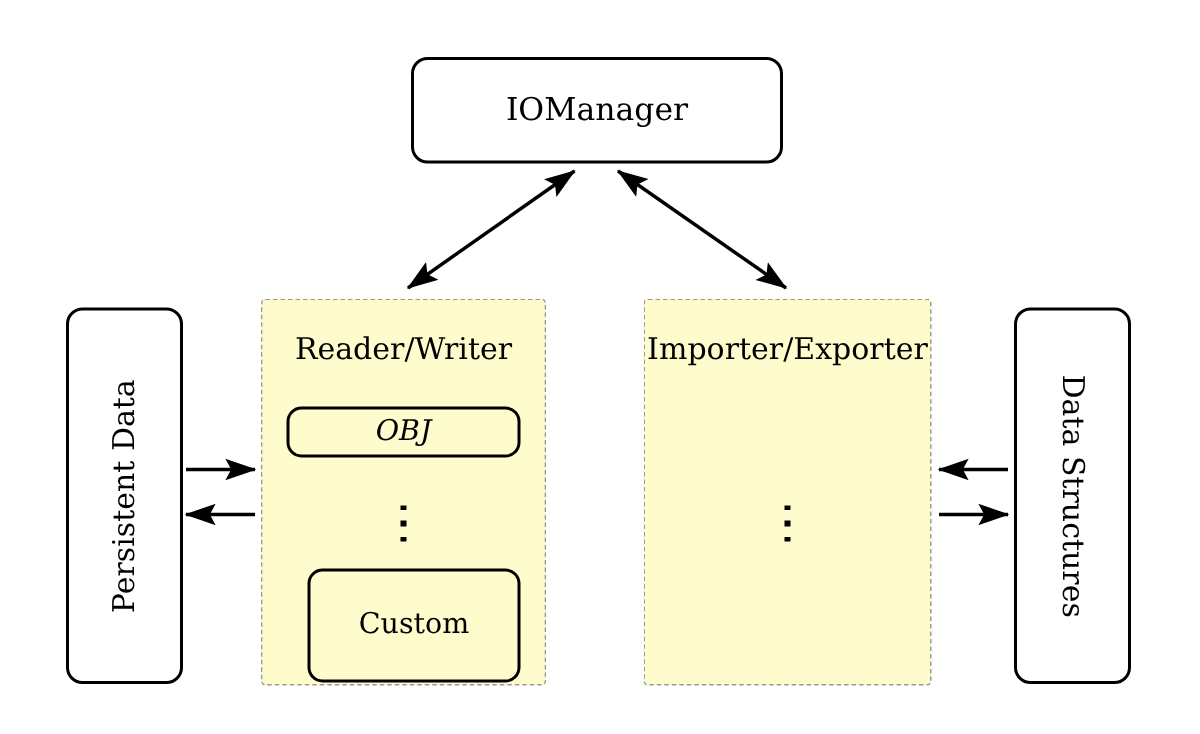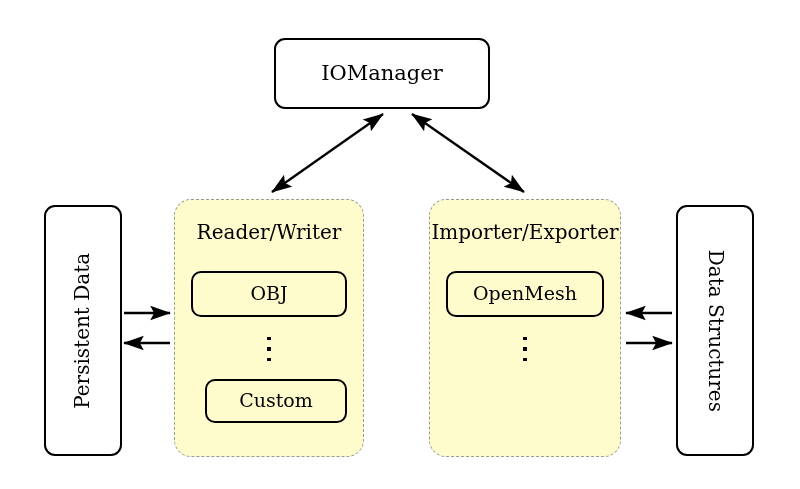--- a/index.html
+++ b/index.html
@@ -28,21 +28,21 @@
     justify-content: center;
     text-align: center;
     color: #000000;
     line-height: 1.18;
   }
 
   
   .manager-box {
     left: 274px;
     top: 38px;
-    width: 216px;
+    width: 248px;
     height: 71px;
     background: #ffffff;
     border: 2.4px solid #000000;
     border-radius: 11px;
     font-size: 21px;
   }
 
   
   .side-box {
     top: 205px;
@@ -64,21 +64,21 @@
   .vlabel.cw  { transform: rotate(90deg);  }
 
   
   .panel {
     position: absolute;
     box-sizing: border-box;
     top: 199px;
     height: 258px;
     background: #fefbcd;
     border: 1.6px dashed #9a9a94;
-    border-radius: 17px;
+    border-radius: 3px;
   }
   .panel.reader   { left: 174px; width: 190px; }
   .panel.importer { left: 429px; width: 192px; }
 
   .panel-title {
     position: absolute;
     left: 0;
     right: 0;
     top: 20px;
     text-align: center;
@@ -97,22 +97,22 @@
     border: 2.6px solid #000000;
     border-radius: 10px;
     display: flex;
     align-items: center;
     justify-content: center;
     text-align: center;
     font-size: 19px;
     color: #000000;
     line-height: 1.22;
   }
-  .inner-box.first { top: 71px;  height: 46px; }
-  .inner-box.last  { top: 179px; height: 44px; margin-left: 14px; }
+  .inner-box.first { top: 71px;  height: 34px; font-style: italic; }
+  .inner-box.last  { top: 179px; height: 76px; margin-left: 14px; }
 
   
   .vdots {
     position: absolute;
     left: 0;
     right: 0;
     top: 128px;
     height: 42px;
     display: flex;
     flex-direction: column;
@@ -194,23 +194,20 @@
     <div class="inner-box last">
       <span>
         <span>Custom</span><br>
       </span>
     </div>
   </div>
 
   <div class="panel importer">
     <div class="panel-title">Importer/Exporter</div>
 
-    <div class="inner-box first">
-      <span>OpenMesh</span>
-    </div>
 
     <div class="vdots">
       <i></i>
         <i></i>
         <i></i>
     </div>
 
   </div>
 
 </div>

